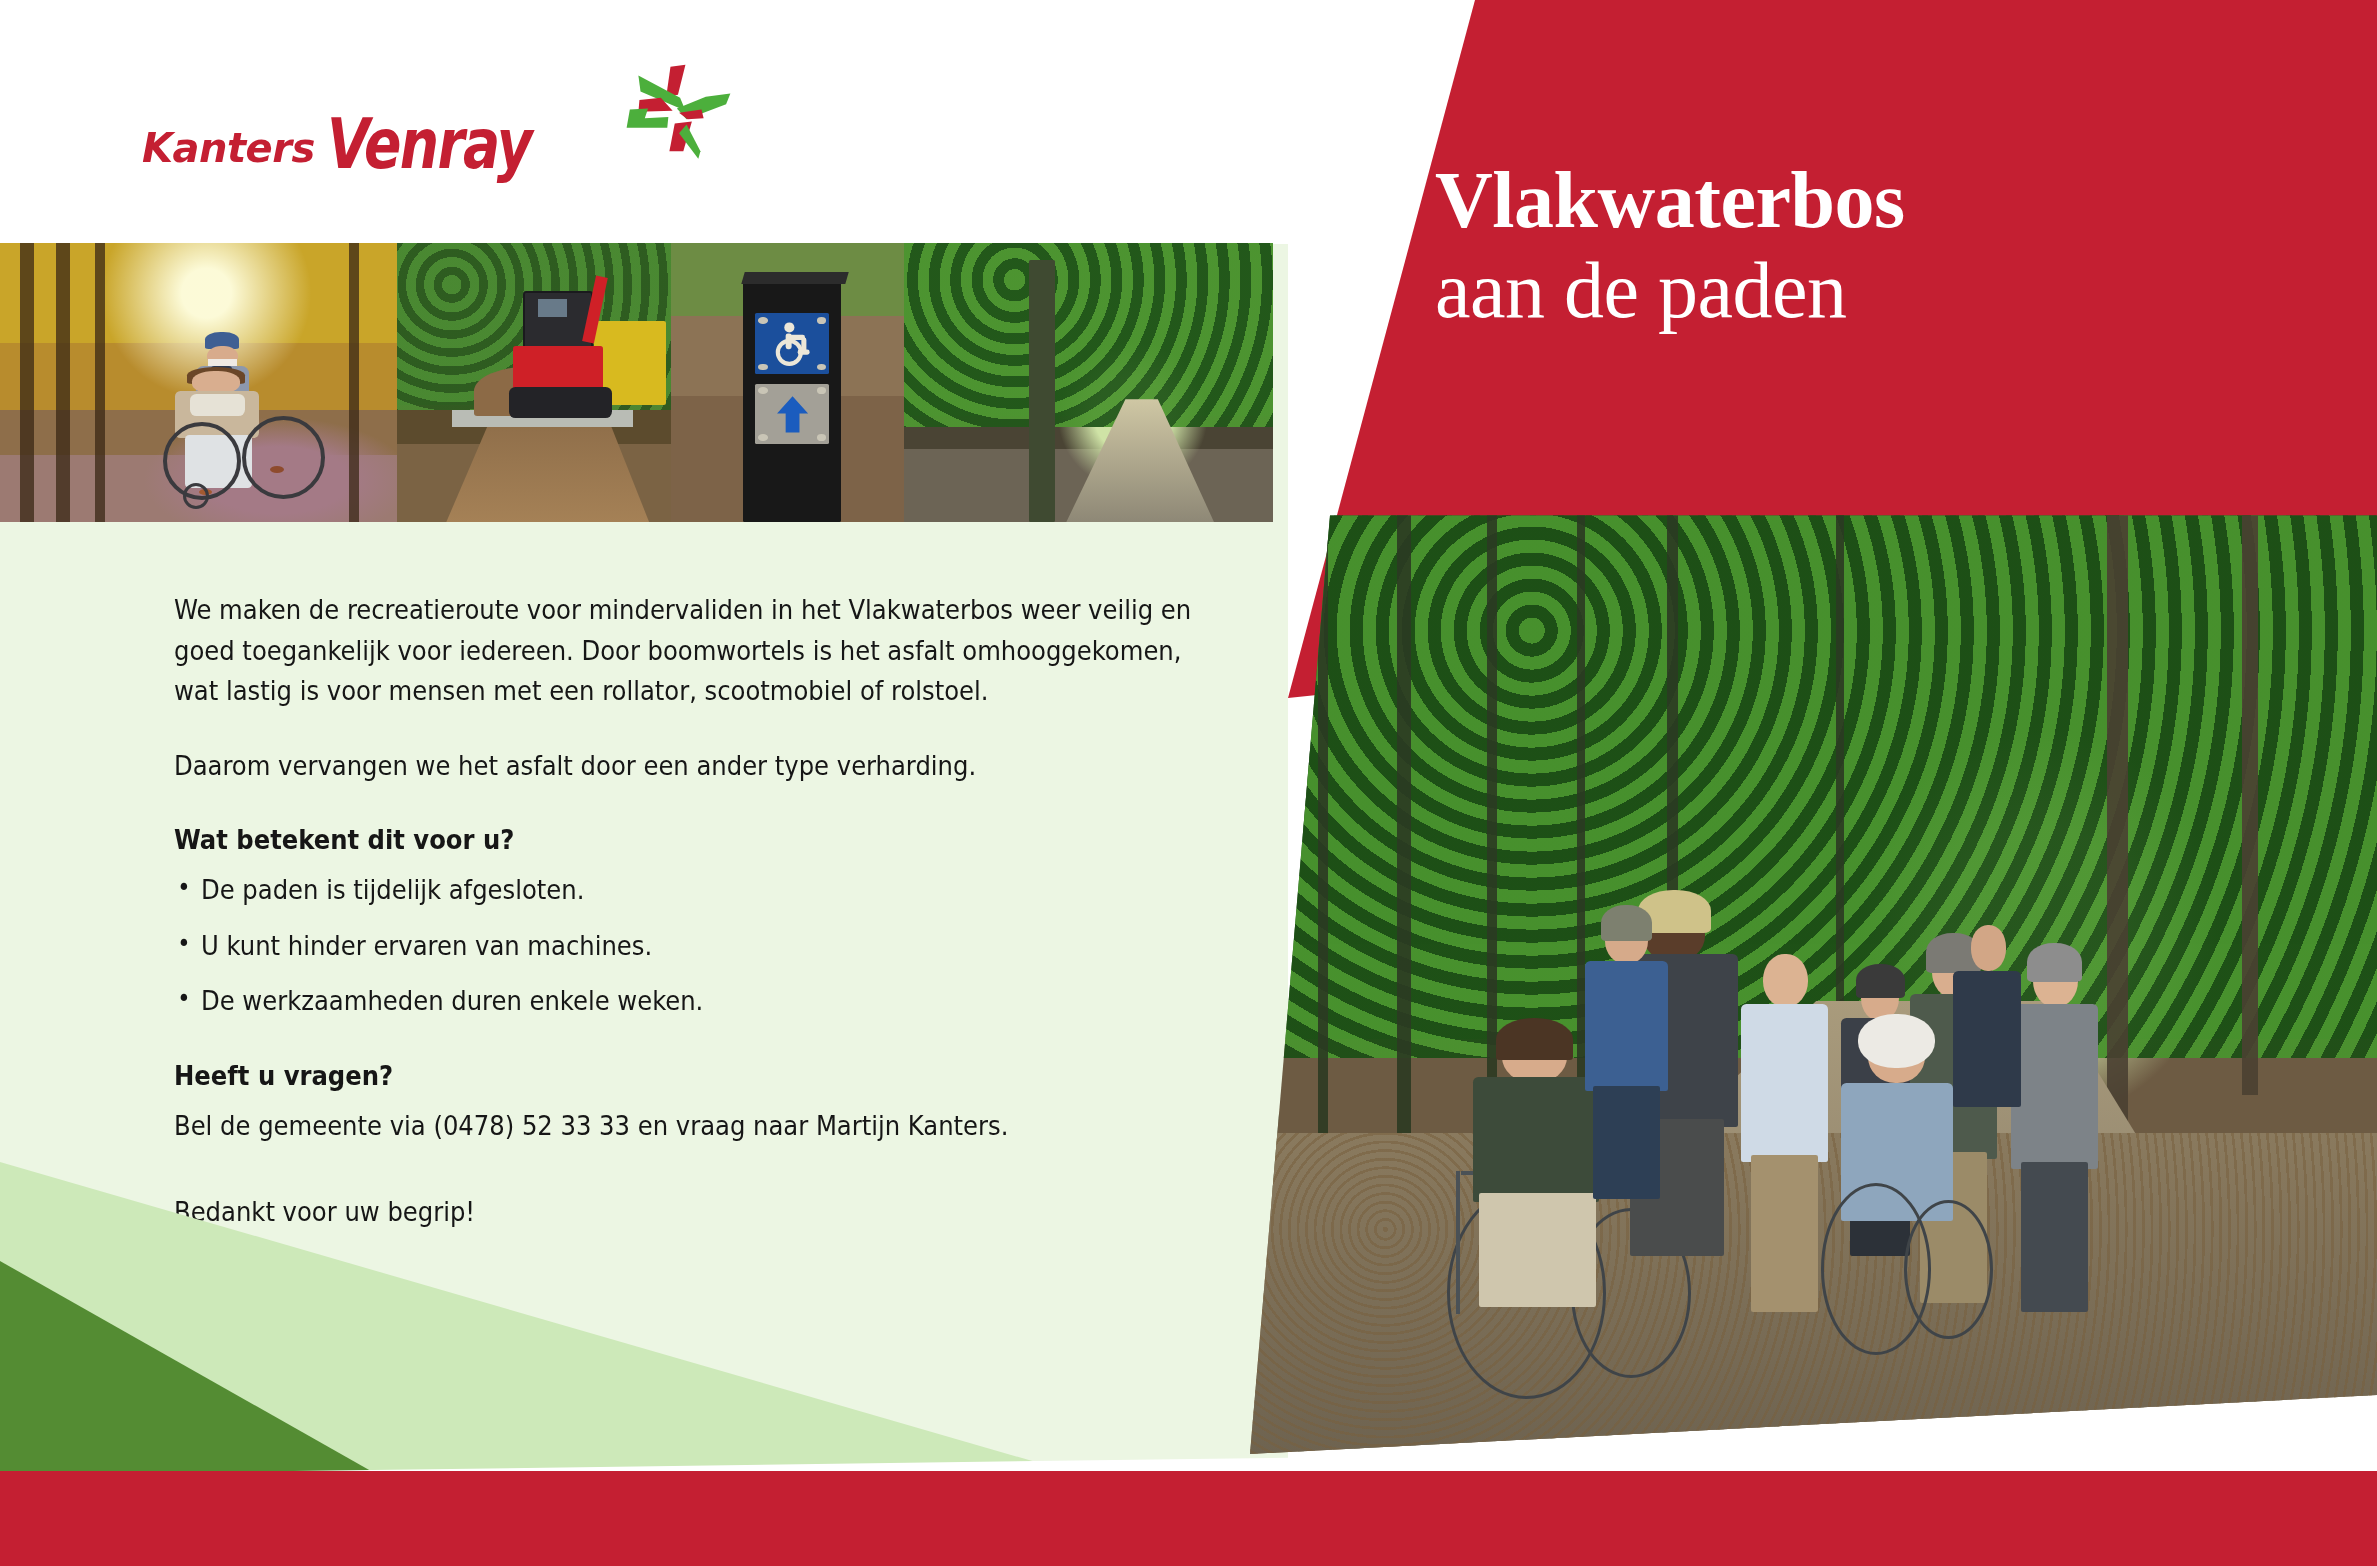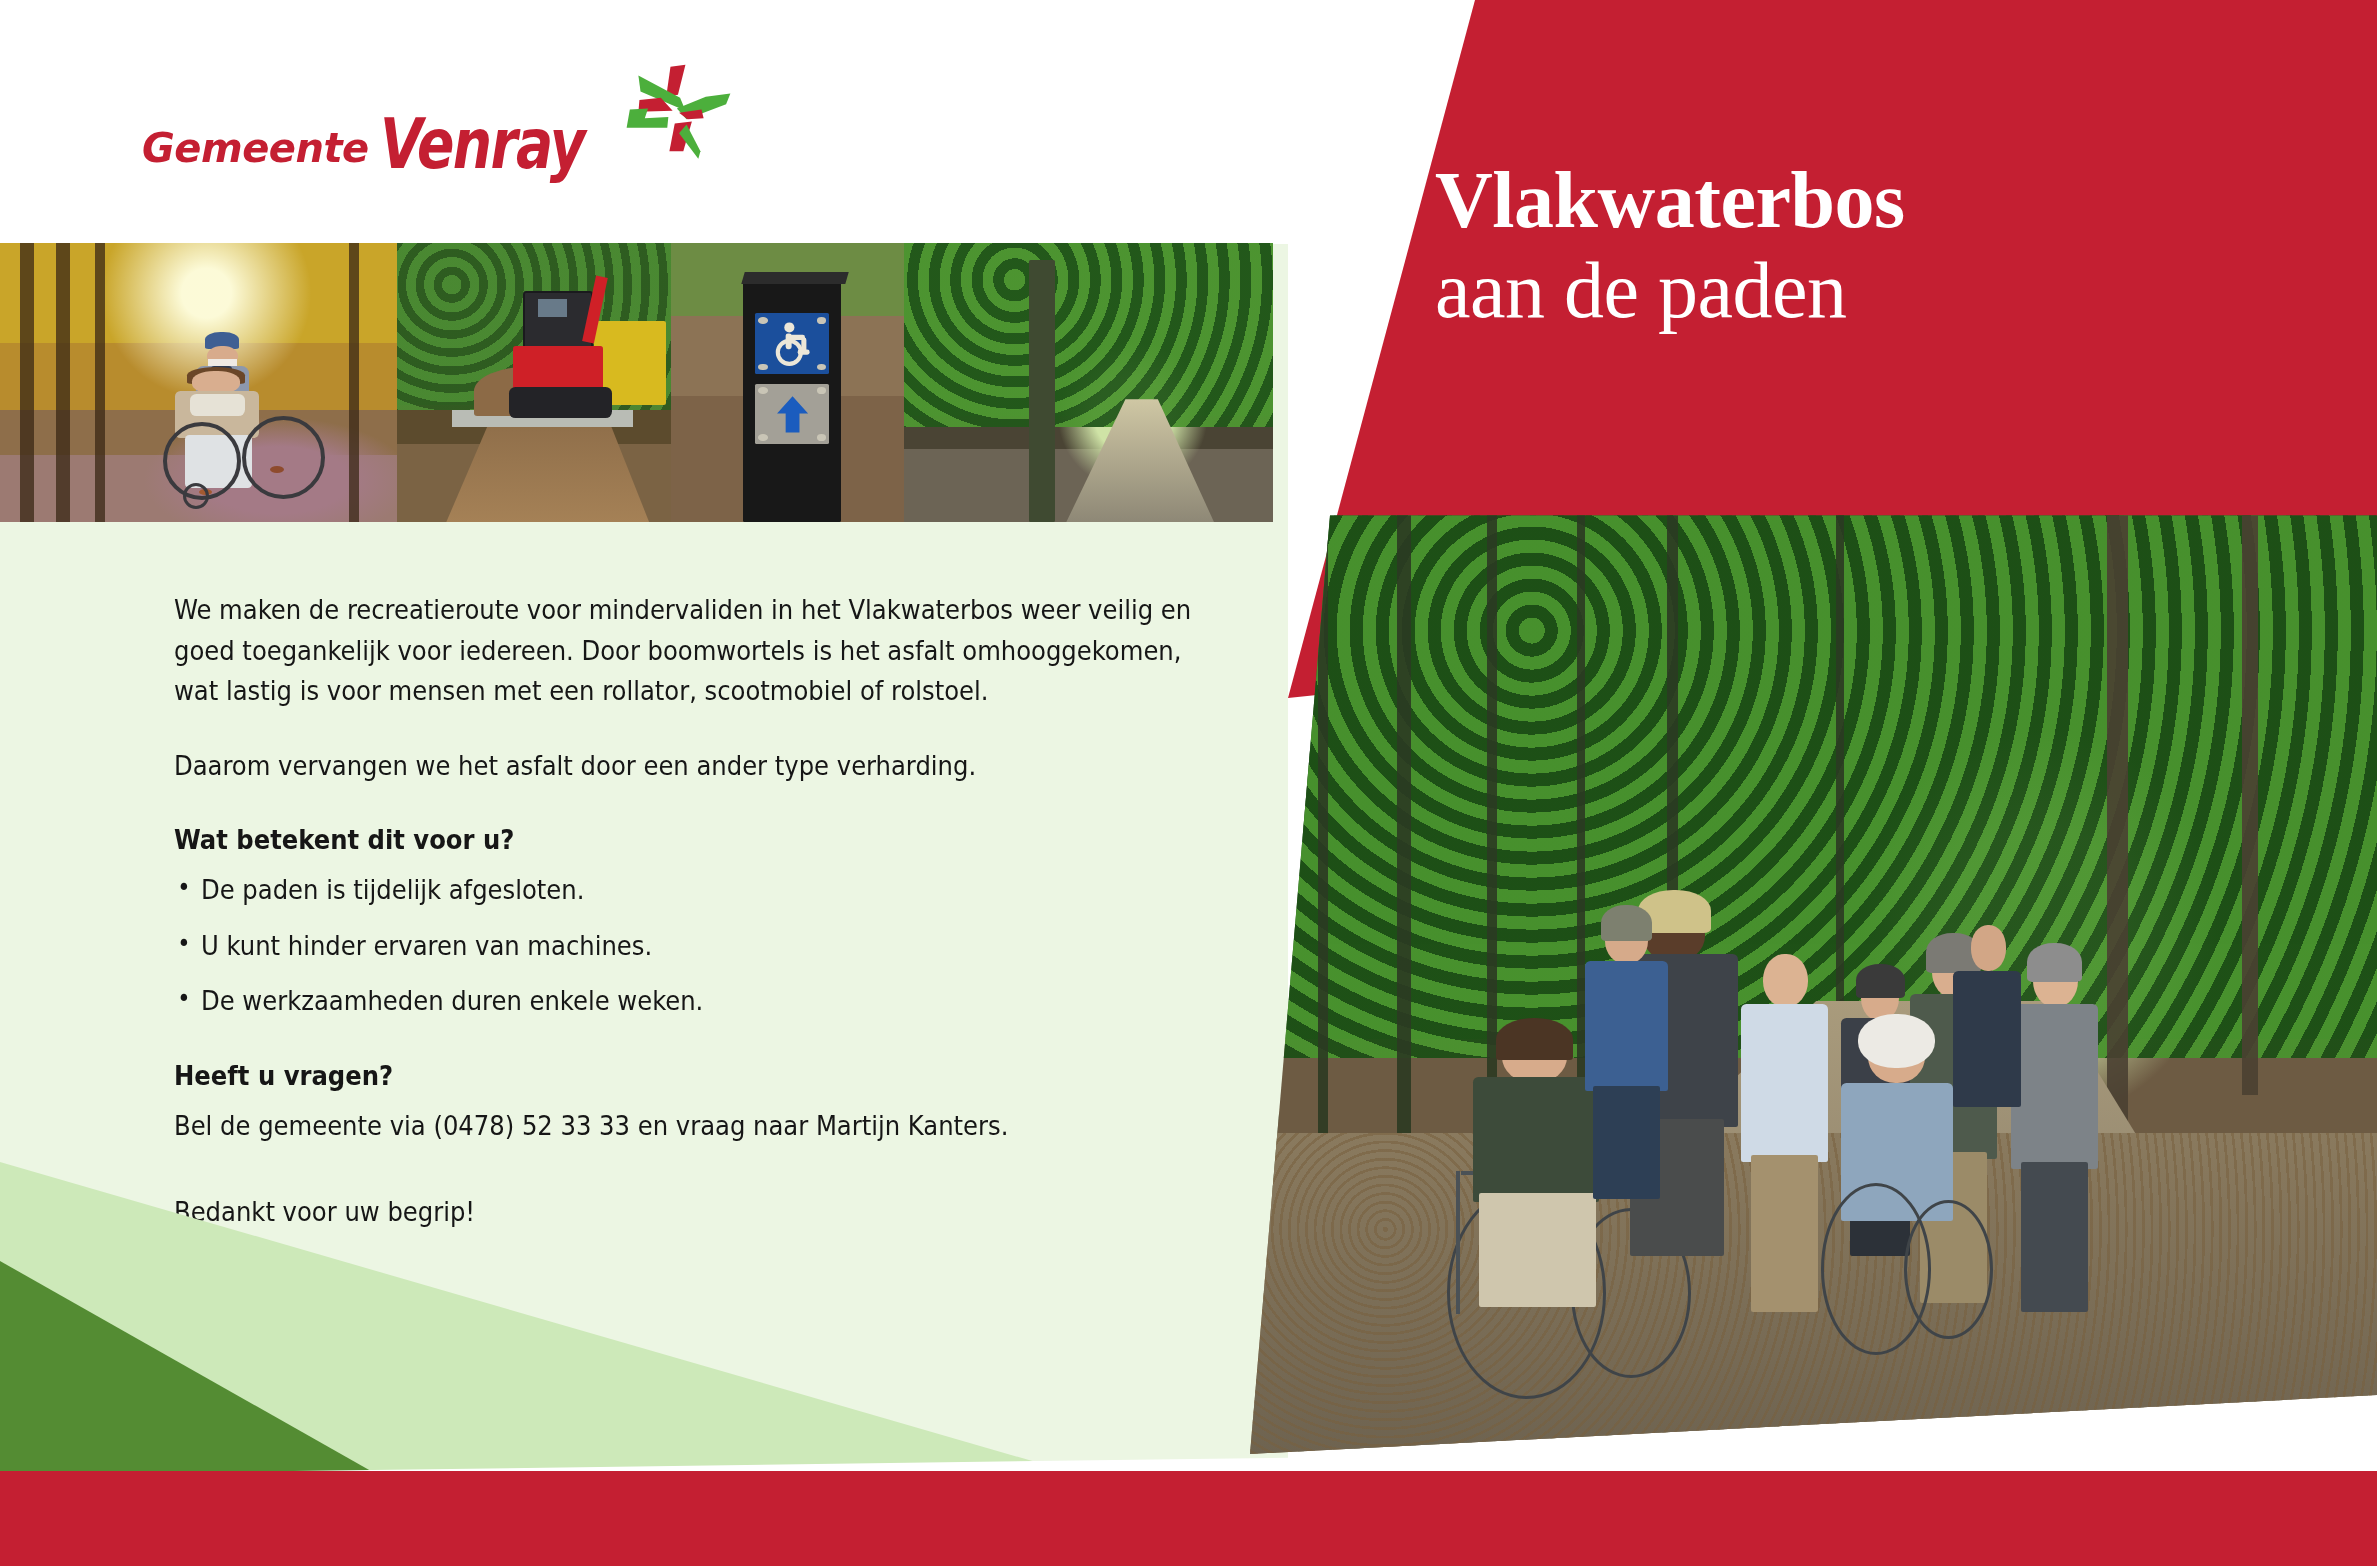--- a/index.html
+++ b/index.html
@@ -207,21 +207,21 @@
   .copy .spacer{height:11.8px;}
 </style>
 </head>
 <body>
 
 <div id="poster">
 
   <div class="greenpanel"></div>
 
   <div class="logo">
-    <span class="logo-gemeente">Gemeente</span>
+    <span class="logo-gemeente">Kanters</span>
     <span class="logo-venray">Venray</span>
   </div>
   <svg class="logo-star" viewBox="0 0 230 210">
     <g>
       <polygon points="100,14 128,10 114,66 92,70" fill="#c41f32"></polygon>
       <polygon points="40,30 44,60 128,96 118,72" fill="#4caf3c"></polygon>
       <polygon points="42,76 82,72 104,96 40,98" fill="#c41f32"></polygon>
       <polygon points="24,94 58,92 52,110 96,108 94,128 18,128" fill="#4caf3c"></polygon>
       <polygon points="108,120 140,116 124,172 98,172" fill="#c41f32"></polygon>
       <polygon points="130,112 204,84 212,64 166,70 112,92" fill="#4caf3c"></polygon>

